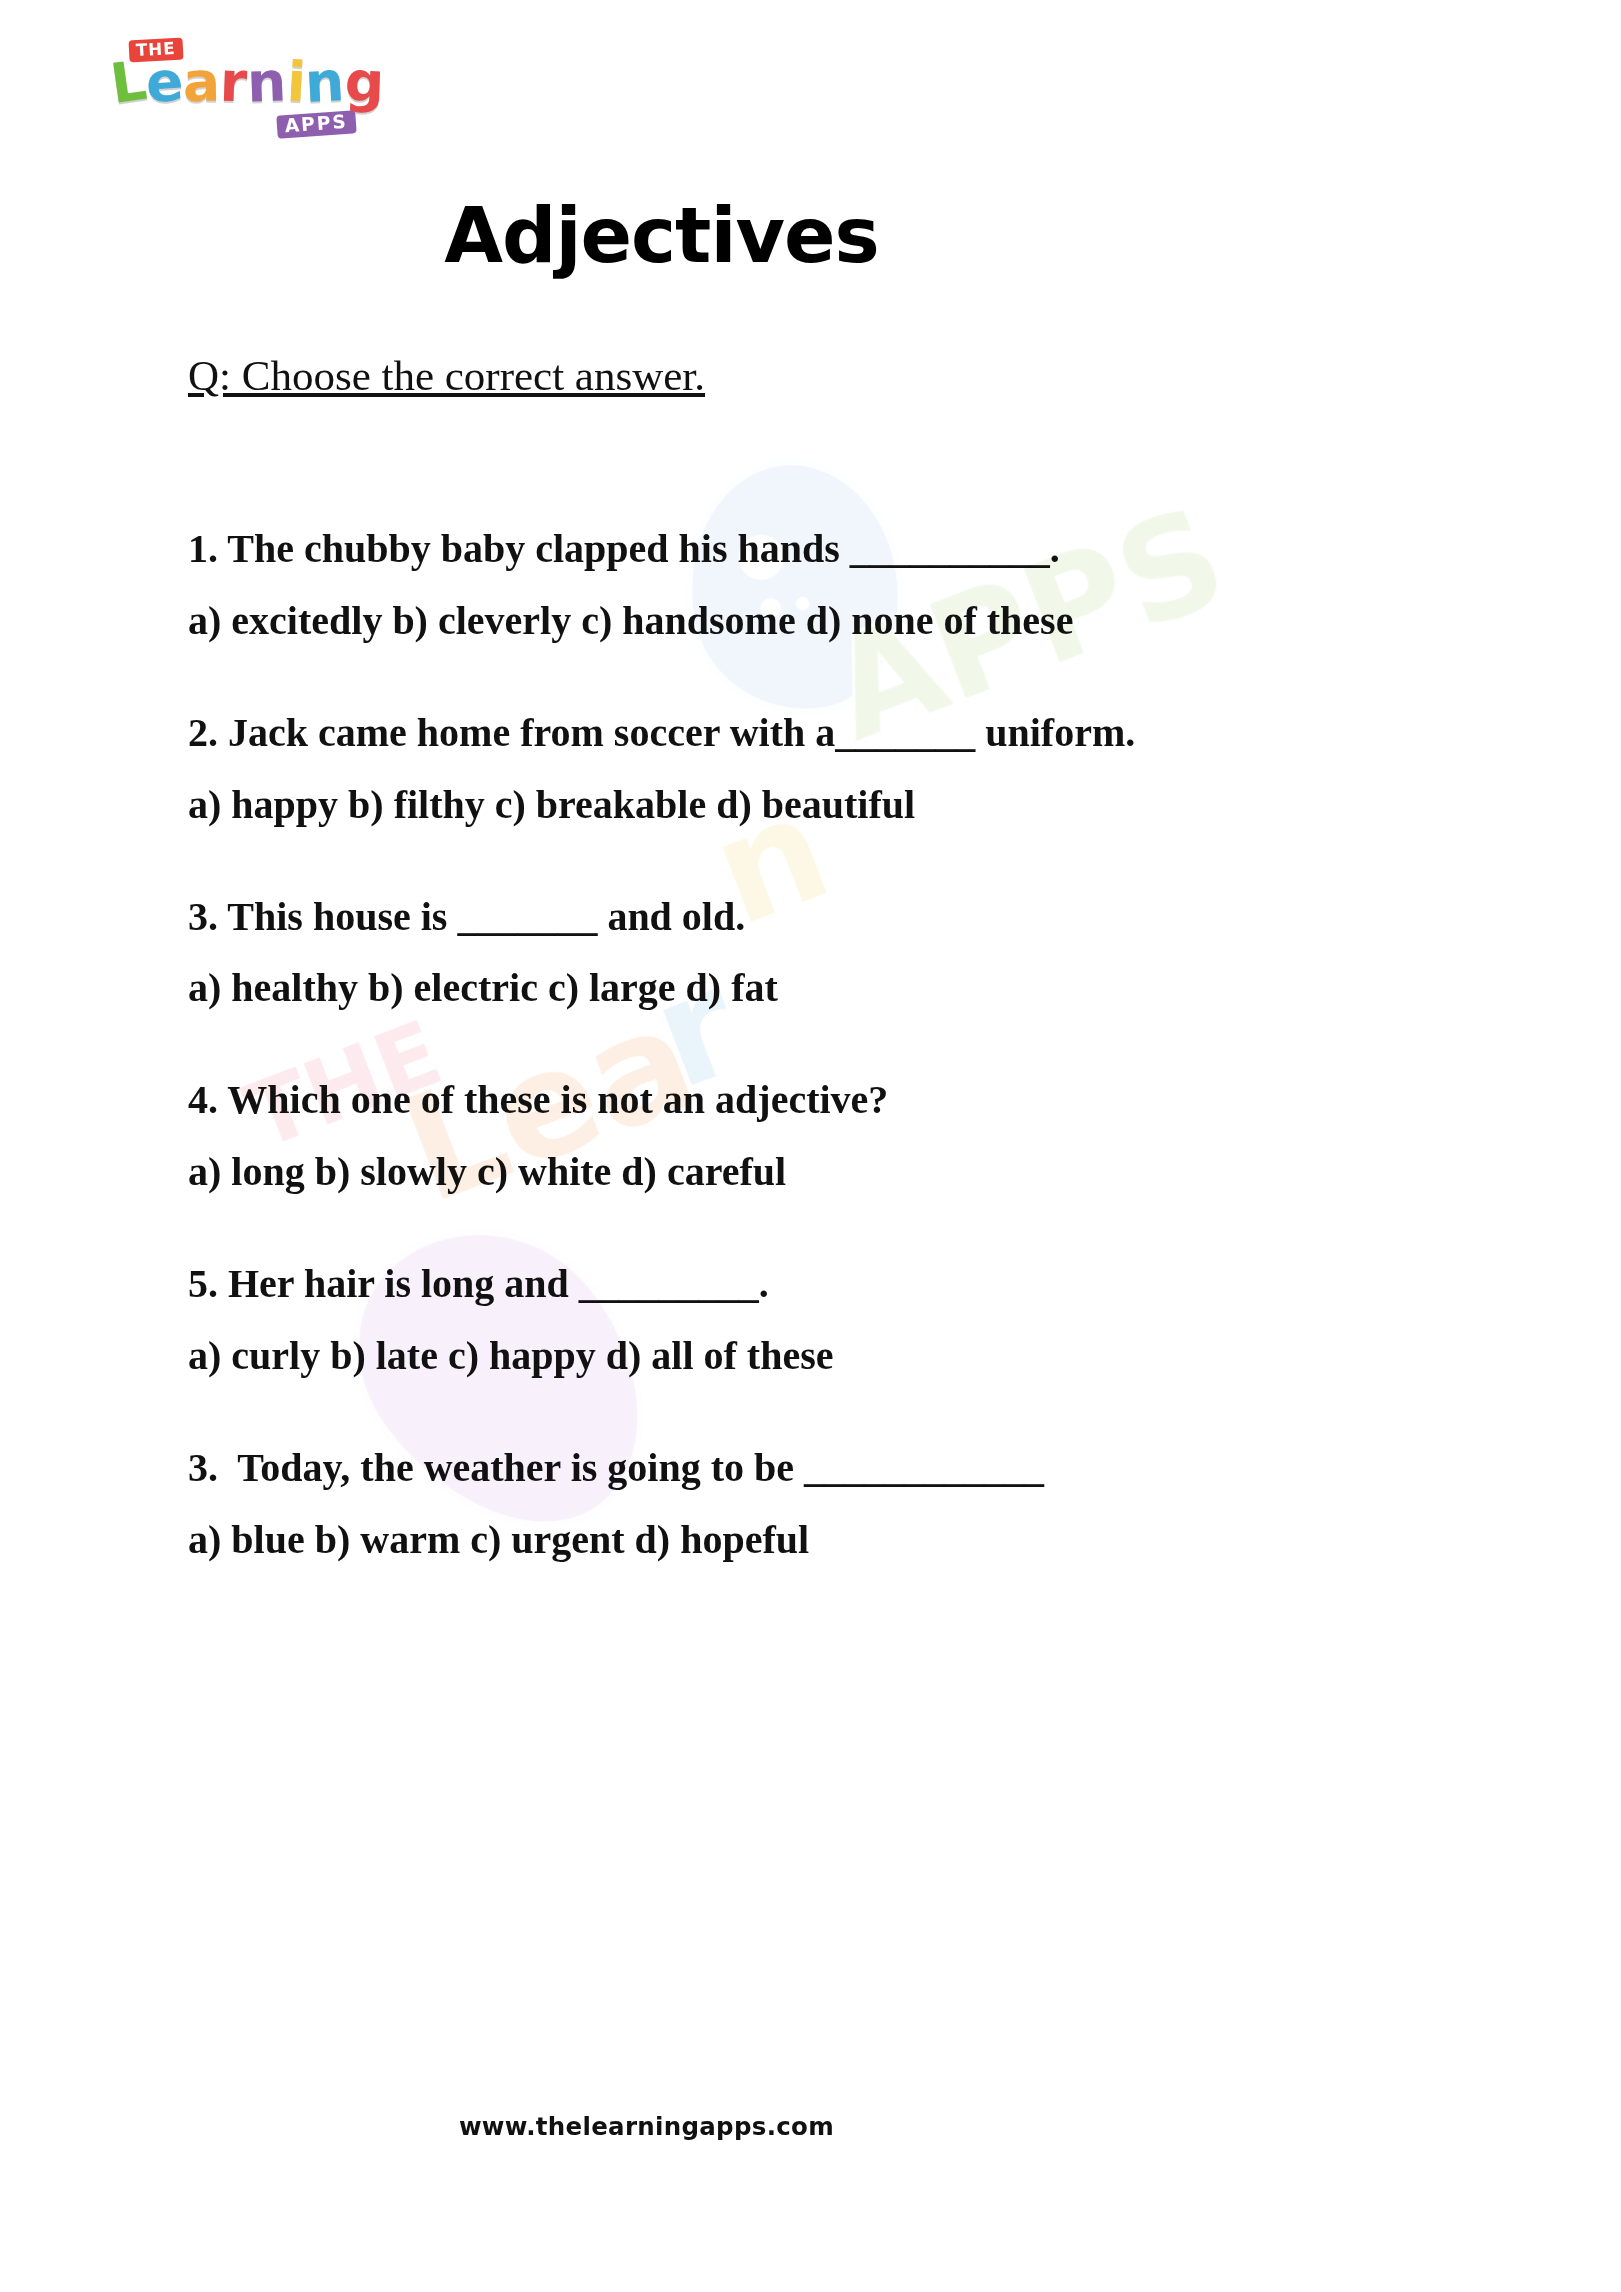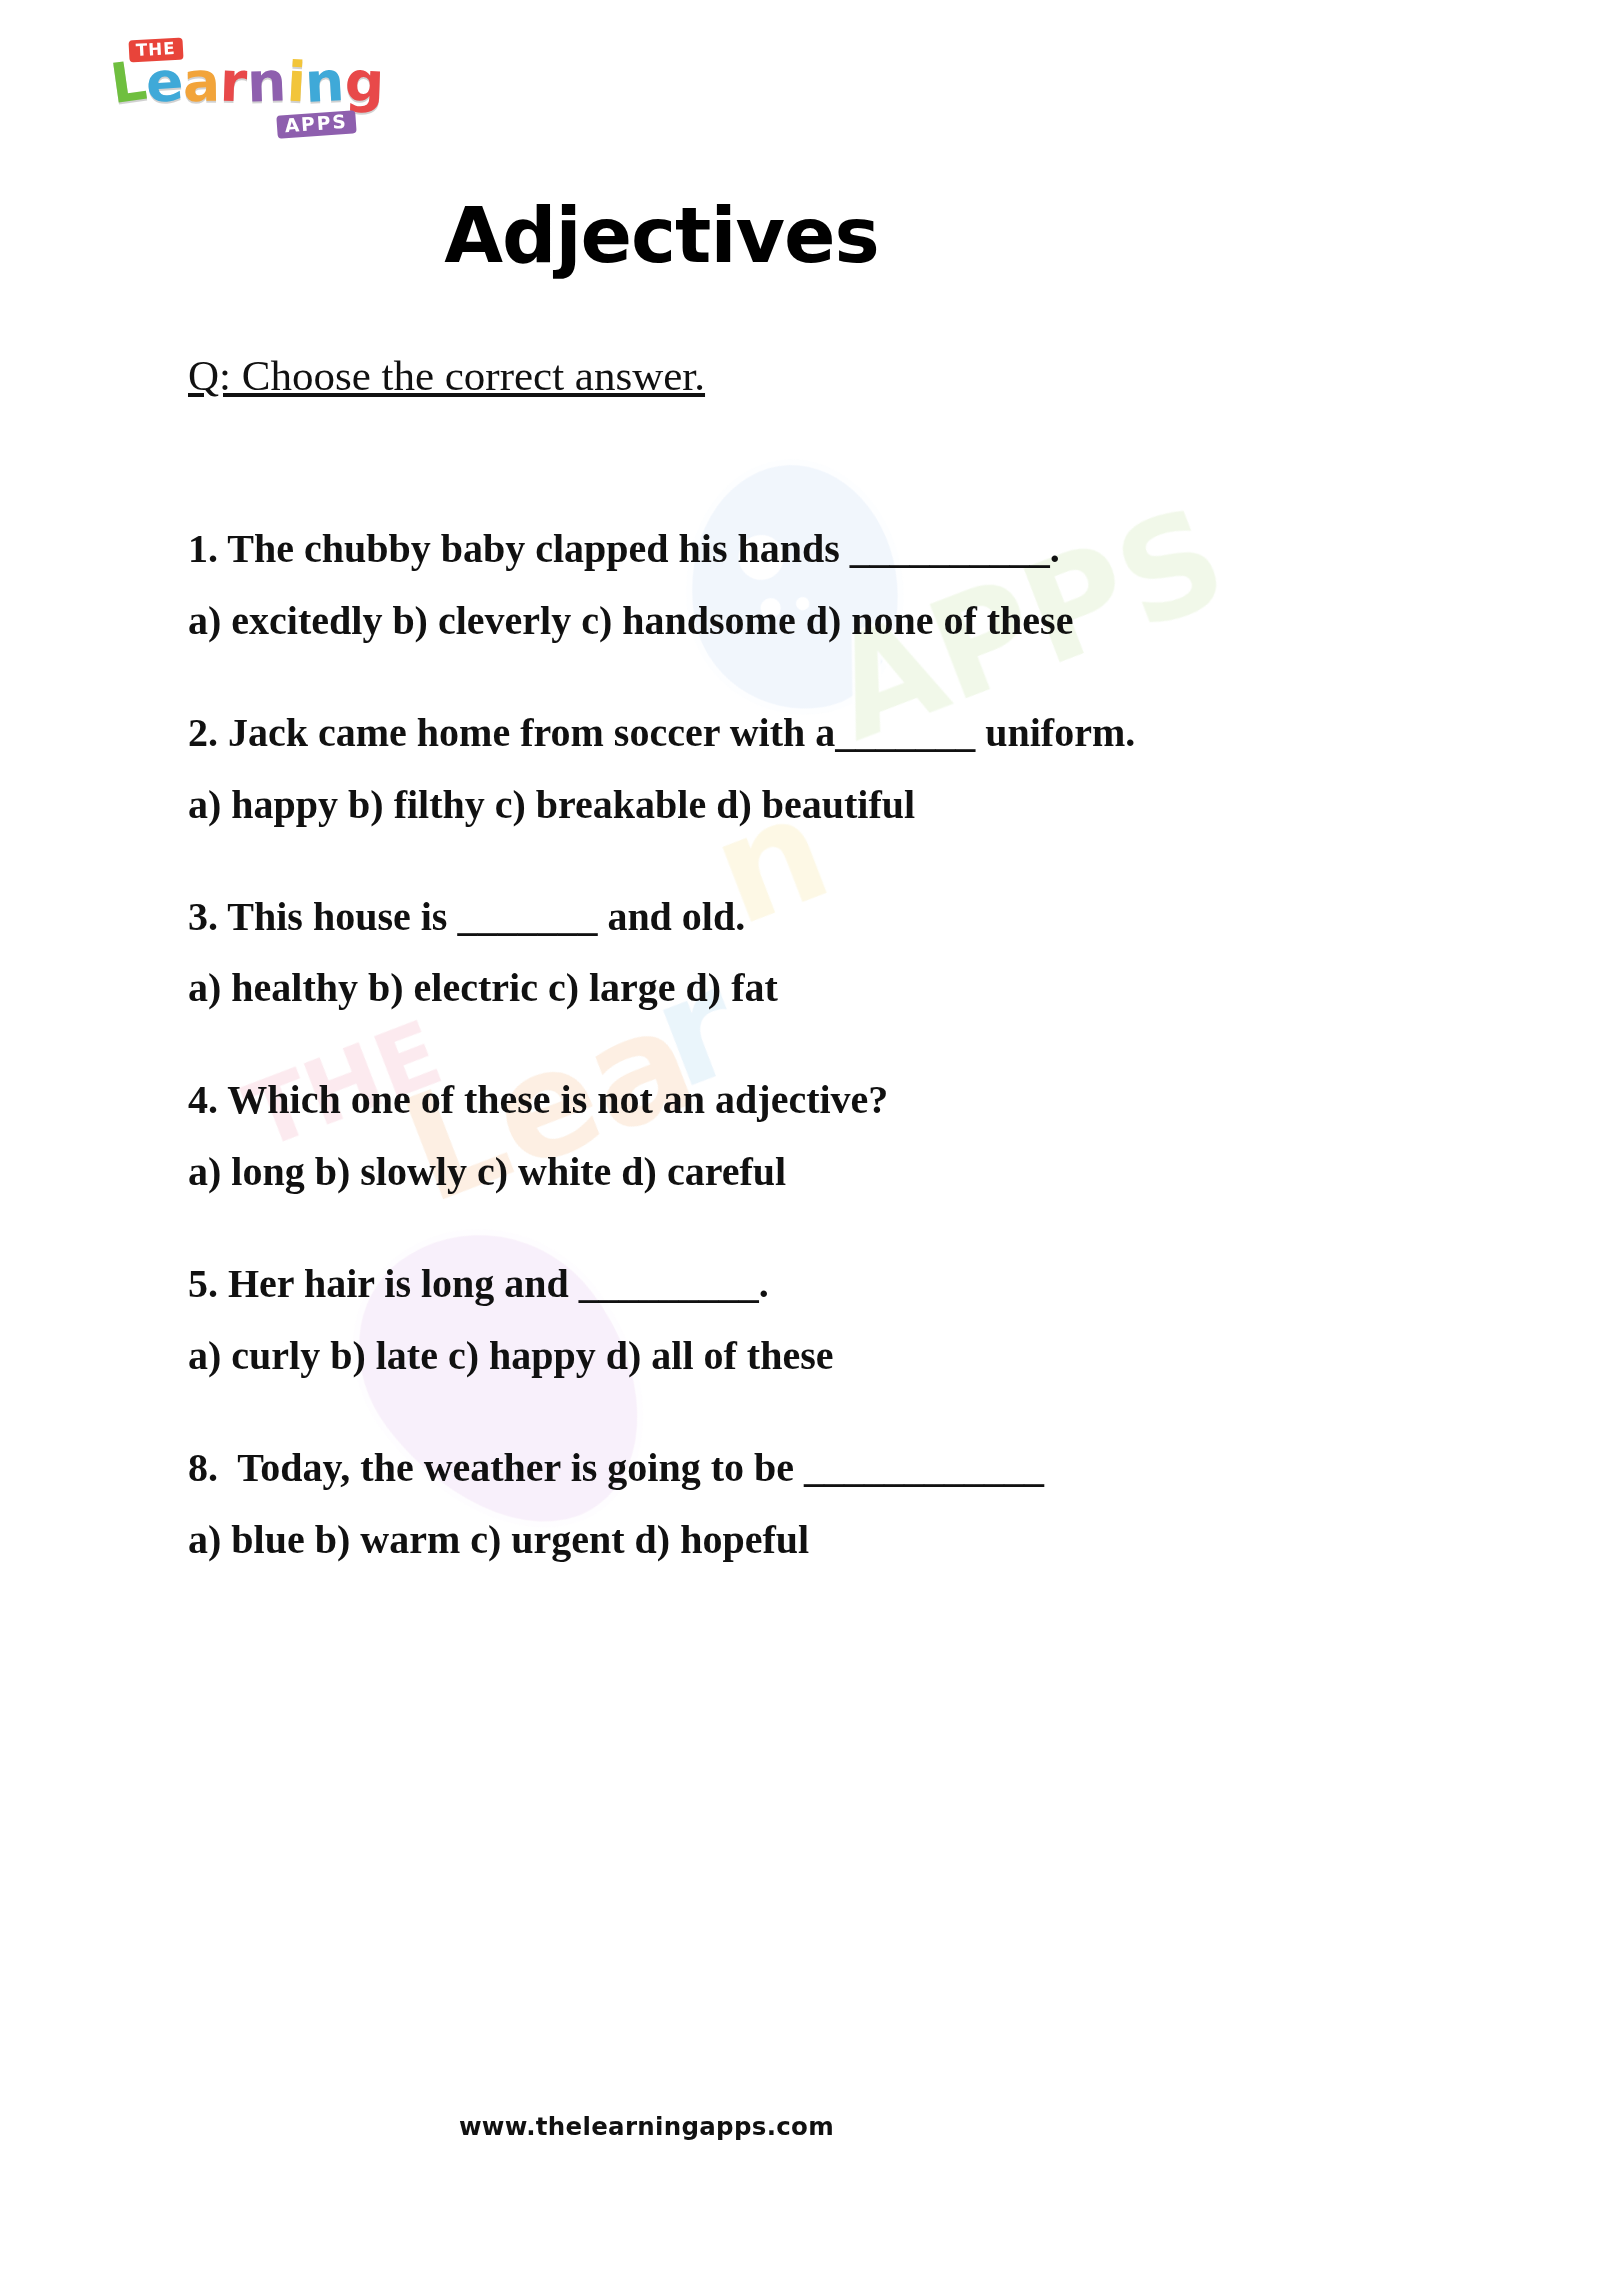--- a/index.html
+++ b/index.html
@@ -231,20 +231,20 @@
     </div>
     <div class="q-block">
       <div class="q-text">4. Which one of these is not an adjective?</div>
       <div class="q-opts">a) long b) slowly c) white d) careful</div>
     </div>
     <div class="q-block">
       <div class="q-text">5. Her hair is long and _________.</div>
       <div class="q-opts">a) curly b) late c) happy d) all of these</div>
     </div>
     <div class="q-block">
-      <div class="q-text">8.  Today, the weather is going to be ____________</div>
+      <div class="q-text">3.  Today, the weather is going to be ____________</div>
       <div class="q-opts">a) blue b) warm c) urgent d) hopeful</div>
     </div>
   </div>
 
   <div class="footer">www.thelearningapps.com</div>
 </div>
 
 
 </body></html>

